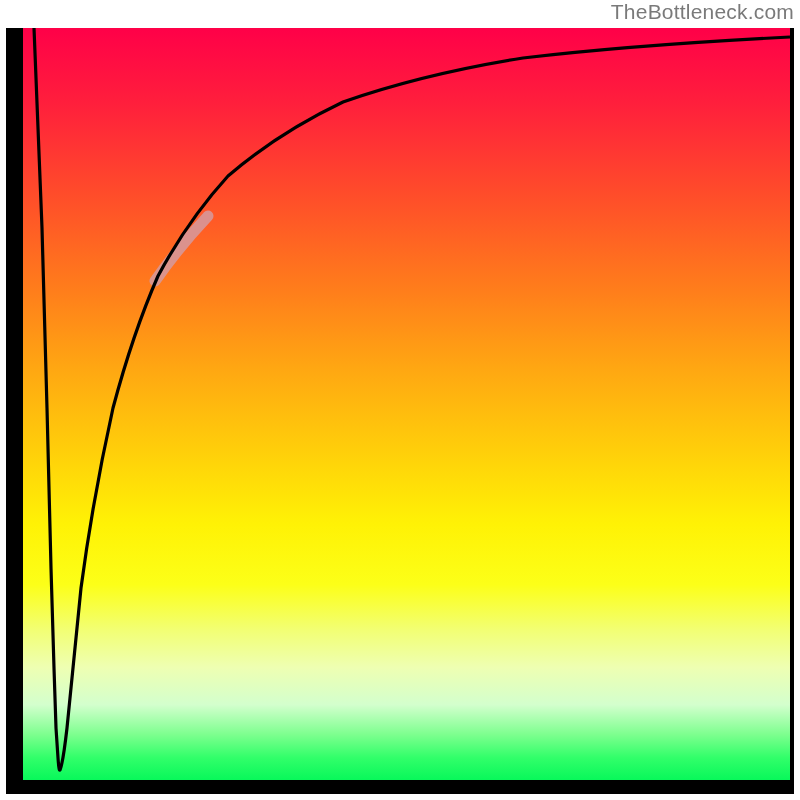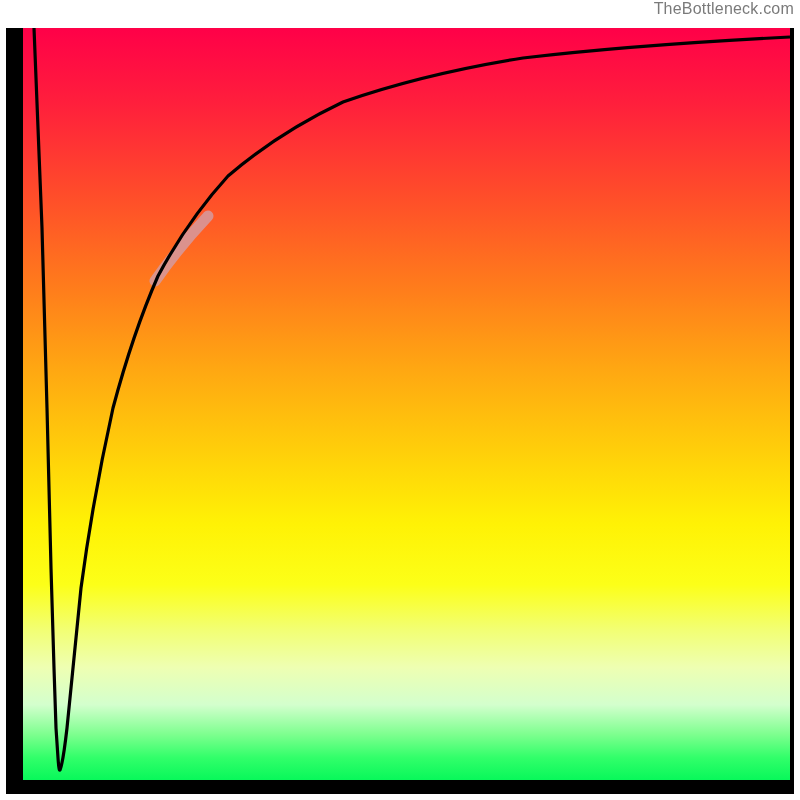--- a/index.html
+++ b/index.html
@@ -13,21 +13,21 @@
   .root {
     position: relative;
     width: 800px;
     height: 800px;
   }
   .watermark {
     position: absolute;
     top: 0px;
     right: 6px;
     font-family: Arial, Helvetica, sans-serif;
-    font-size: 16px;
+    font-size: 21px;
     color: #7a7a7a;
     letter-spacing: 0.2px;
     user-select: none;
   }
   .plot-frame {
     position: absolute;
     left: 6px;
     top: 28px;
     width: 788px;
     height: 766px;

